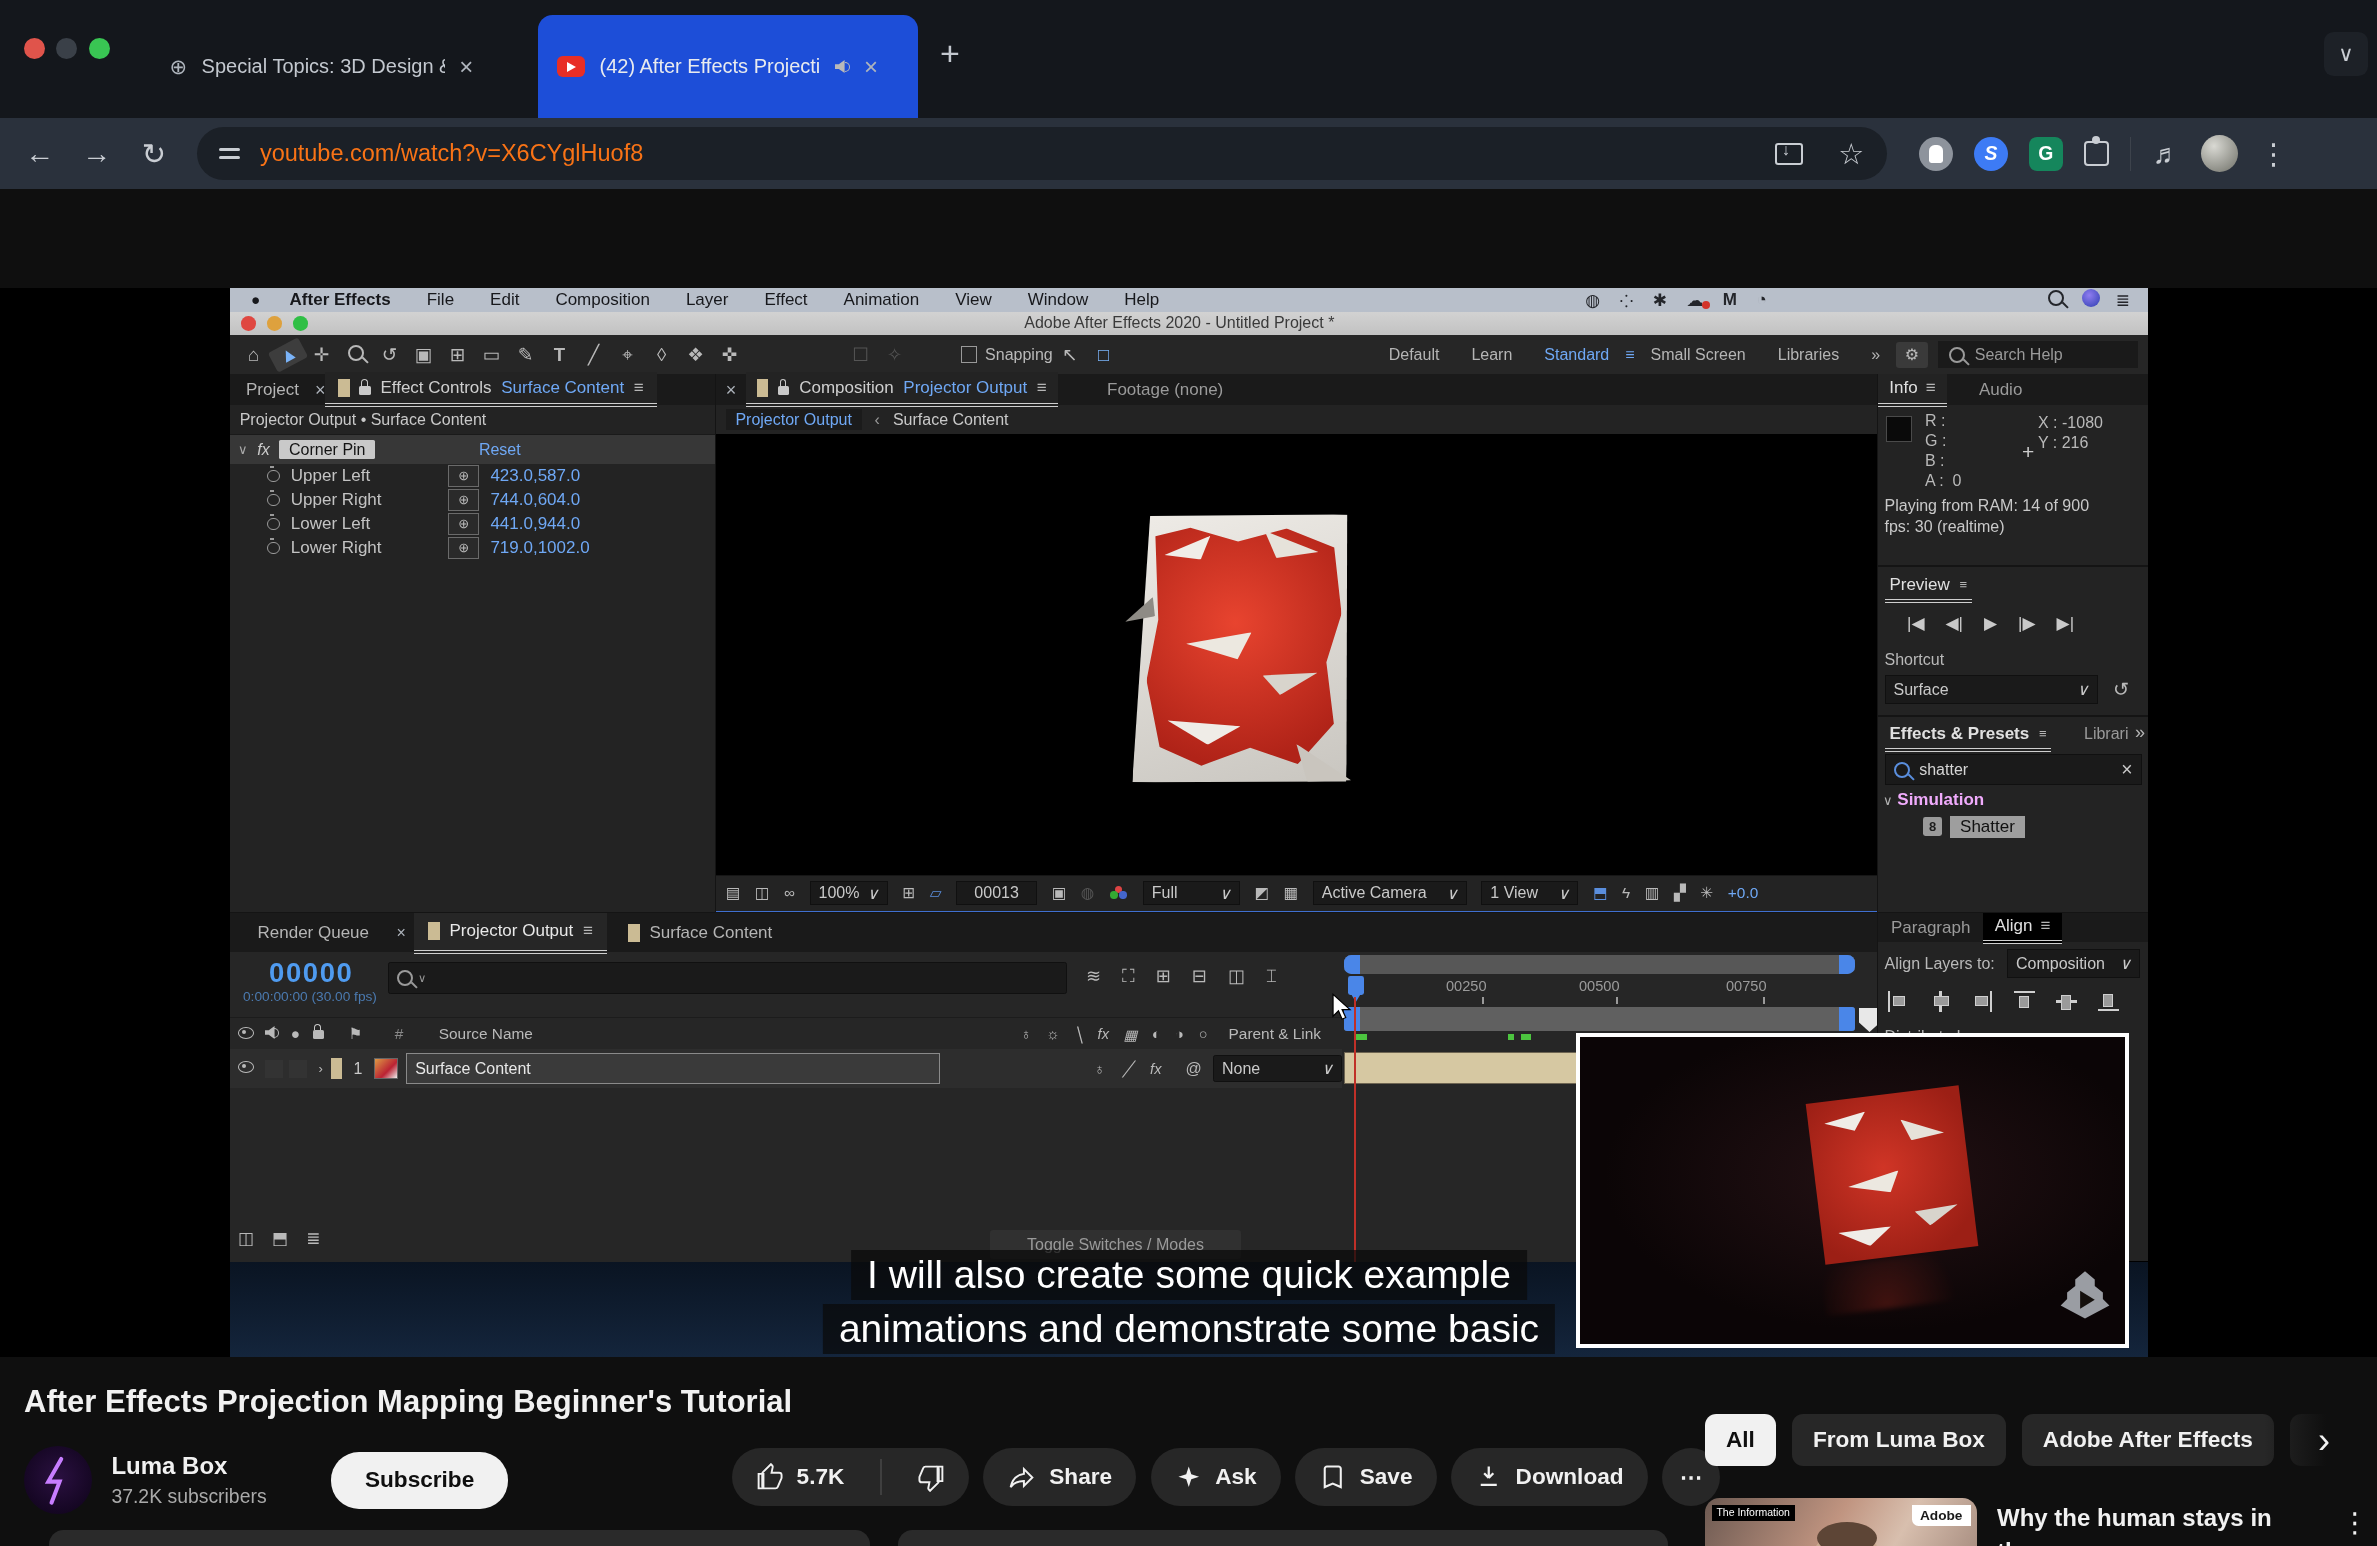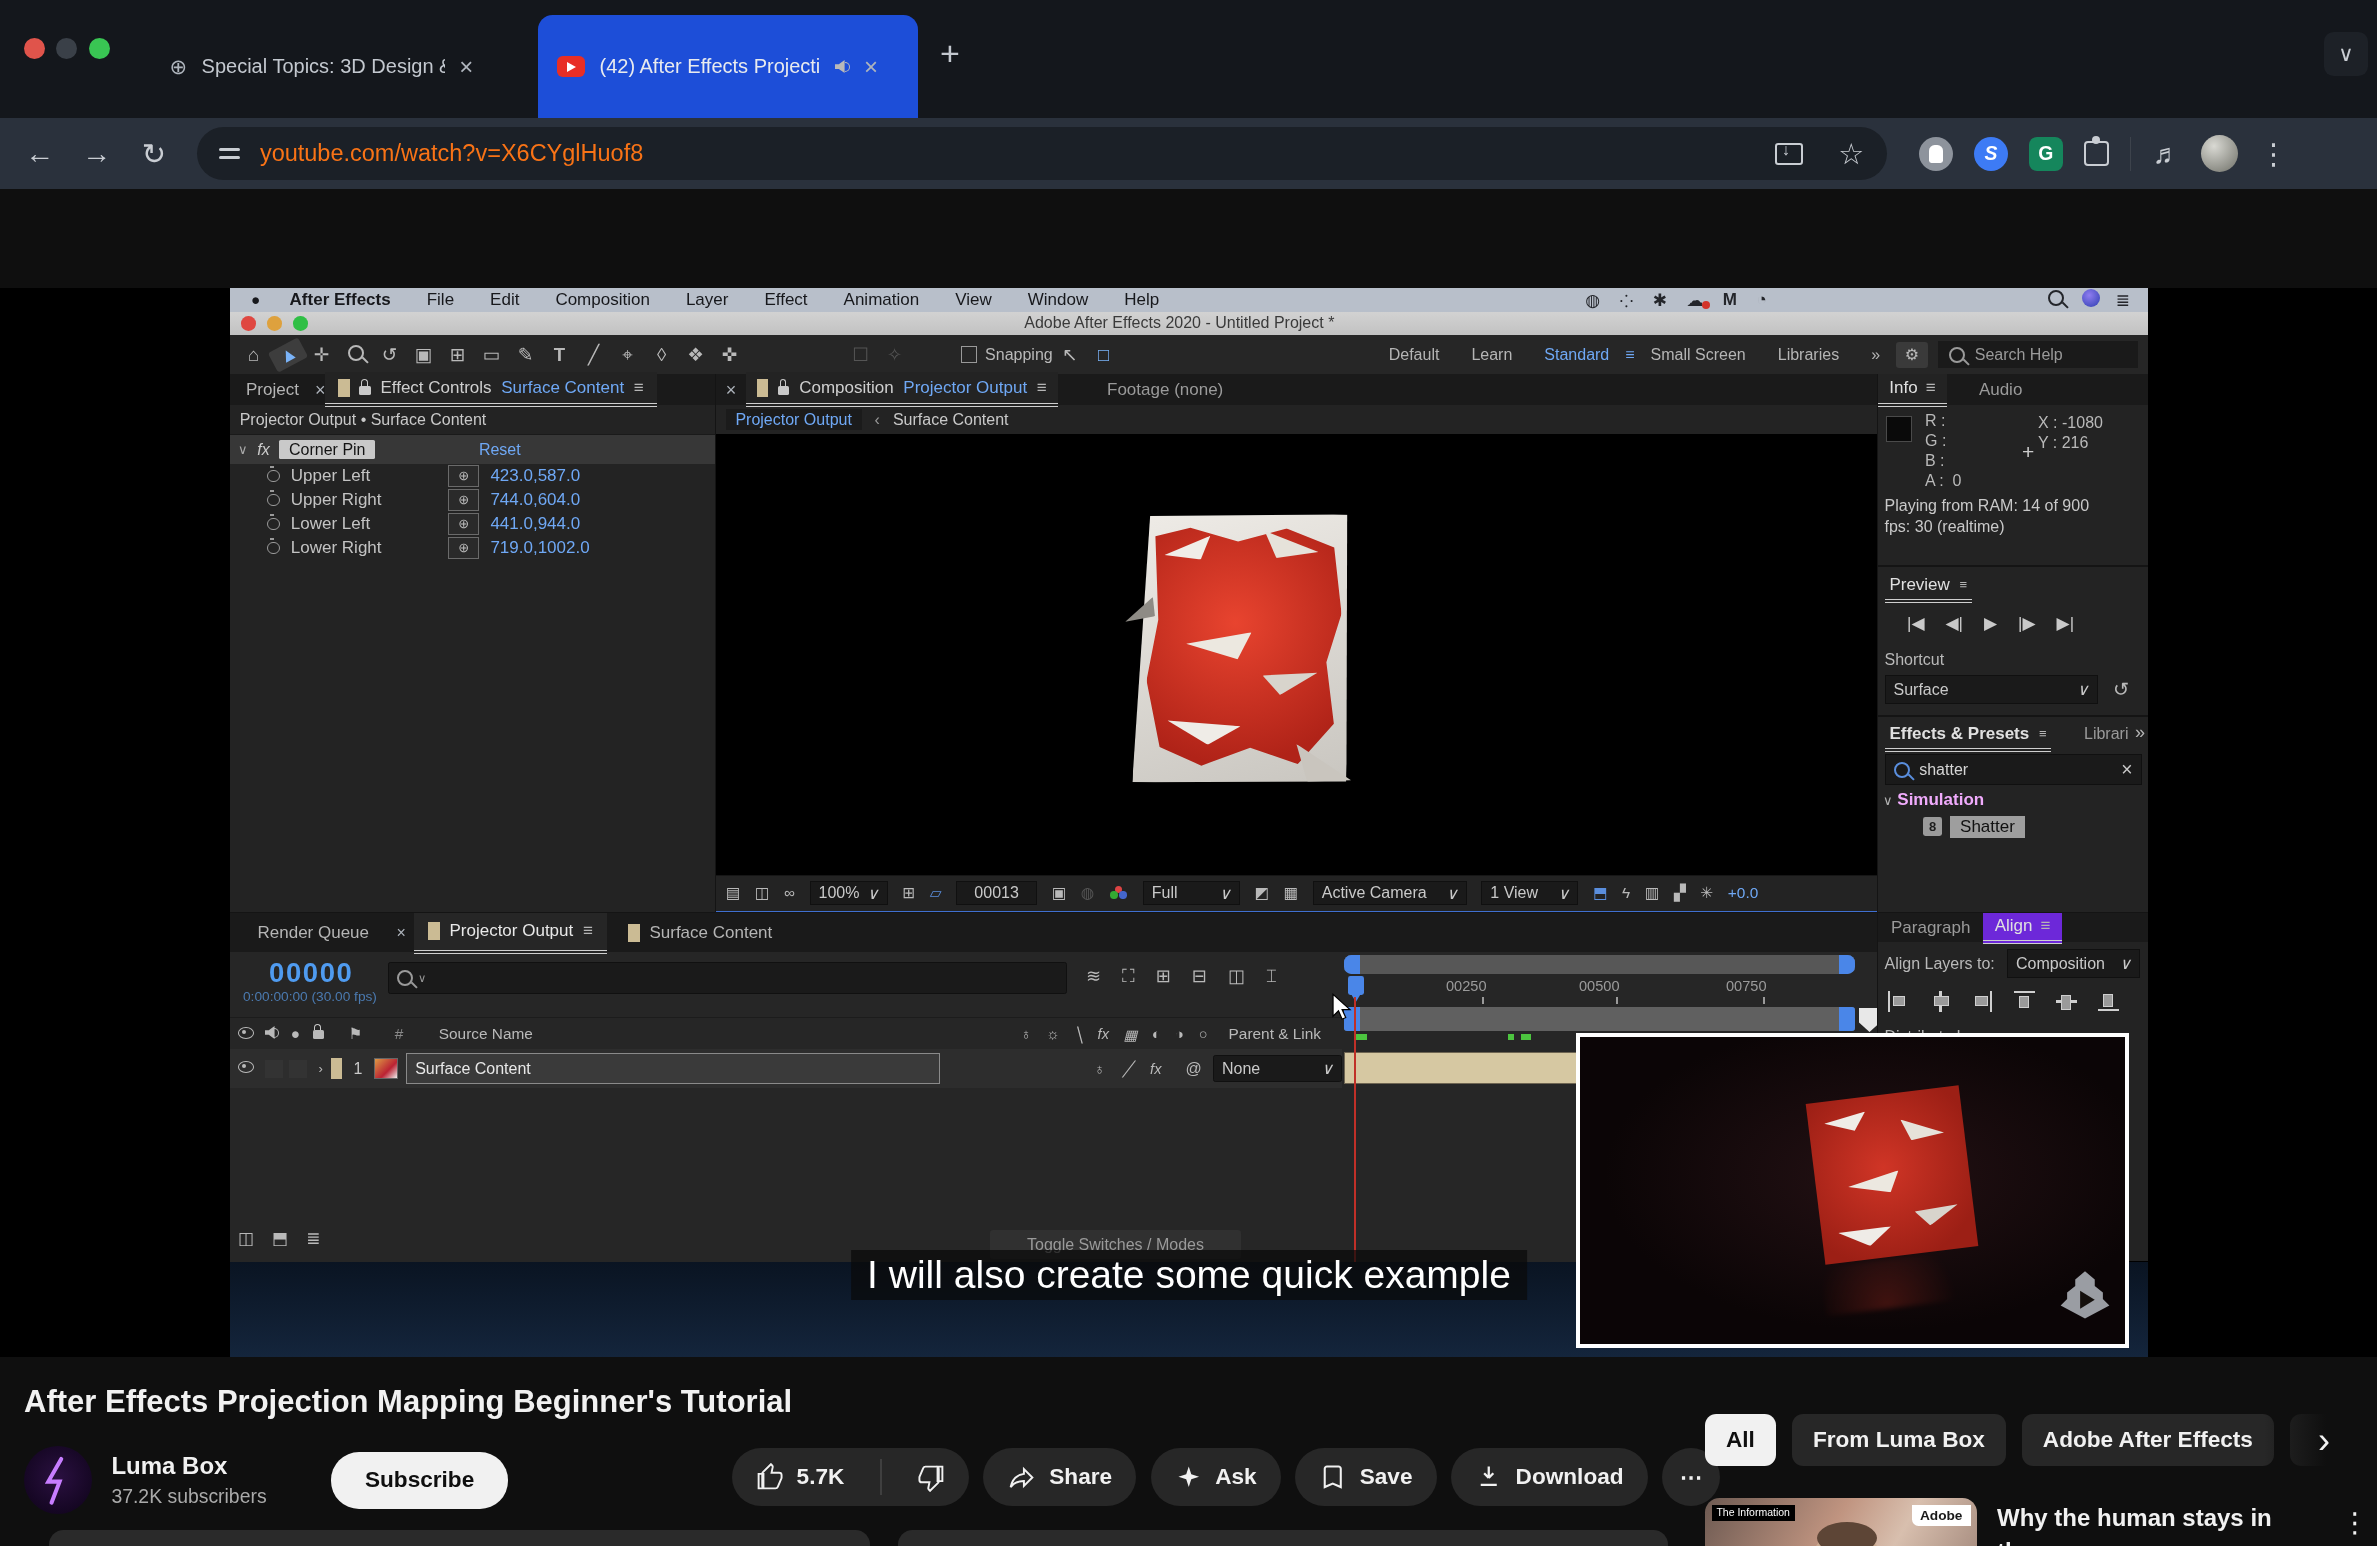--- a/index.html
+++ b/index.html
@@ -541,21 +541,21 @@
       <span>◫</span>
       <span>⬒</span>
       <span>≣</span>
     </div>
     <div class="a f" style="left:760px;top:317px;width:251px;height:29px;background:#303030;border-radius:3.2px;justify-content:center;color:#9a9a9a;font-size:16px">Toggle Switches / Modes</div>
   </div>
 
   <div class="a panel" style="left:1647px;top:624px;width:271px;height:349px;border-left:1.6px solid #141414;border-top:1.6px solid #141414;overflow:hidden">
     <div class="ptabs" style="height:29px">
       <span style="padding:0 13px;color:#9a9a9a">Paragraph</span>
-      <span class="f act-ul" style="height:29px;gap:8px;padding:0 11.3px;background:#6d28d9">
+      <span class="f act-ul" style="height:29px;gap:8px;padding:0 11.3px;background:#000000">
         <span style="color:#e0e0e0">Align</span>
         <span>≡</span>
       </span>
     </div>
     <div class="a" style="left:6.5px;top:42px;font-size:16px;color:#b9b9b9">Align Layers to:</div>
     <div class="a pbox" style="left:129px;top:36px;width:133px;height:29px">
       <span>Composition</span>
         <i>∨</i>
     </div>
     <div class="a f" style="left:8px;top:76px;gap:18px">
@@ -576,20 +576,21 @@
       <i class="a" style="left:16px;top:14.6px;width:42px;height:18px;background:#efece7;clip-path:polygon(0 40%,100% 0,70% 100%)"></i>
       <i class="a" style="left:89px;top:32px;width:45px;height:19.4px;background:#e6e2da;clip-path:polygon(0 0,100% 40%,30% 100%);transform:rotate(14deg)"></i>
       <i class="a" style="left:32px;top:77px;width:52px;height:21px;background:#ece8e0;clip-path:polygon(0 50%,100% 0,80% 100%)"></i>
       <i class="a" style="left:97px;top:113px;width:42px;height:19.4px;background:#d8d4cc;clip-path:polygon(0 0,100% 60%,20% 100%);transform:rotate(-18deg)"></i>
       <i class="a" style="left:16px;top:129px;width:53px;height:19.4px;background:#efece7;clip-path:polygon(0 30%,100% 0,60% 100%);transform:rotate(6deg)"></i>
     </div>
     <div class="a" style="left:243px;top:222px;width:137px;height:49px;transform:rotate(-7deg) scaleY(-1);opacity:.25;filter:blur(2.4px);background:radial-gradient(circle at 45% 10%,#d03526,transparent 80%)"></div>
   </div>
 
   <div class="caption" style="top:962px">I will also create some quick example</div>
+  <div class="caption" style="top:1016px">animations and demonstrate some basic</div>
 
   <svg class="a" style="left:1829px;top:980px;z-index:6;opacity:.85" width="52" height="52" viewBox="0 0 64 64">
     <polygon points="32,4 44,14 44,22 54,30 54,38 62,46 32,62 2,46 10,38 10,30 20,22 20,14" fill="#b3b8bf"></polygon>
     <polygon points="26,28 44,39 26,50" fill="#17130f"></polygon>
   </svg>
 
   <svg class="a" style="left:1097px;top:704px;z-index:7" width="29" height="29" viewBox="0 0 24 24">
     <path d="M5 2v18l4.5-4.5 3 7 3-1.4-3-6.6H19z" fill="#fff" stroke="#000" stroke-width="1"></path>
   </svg>
 </div>

